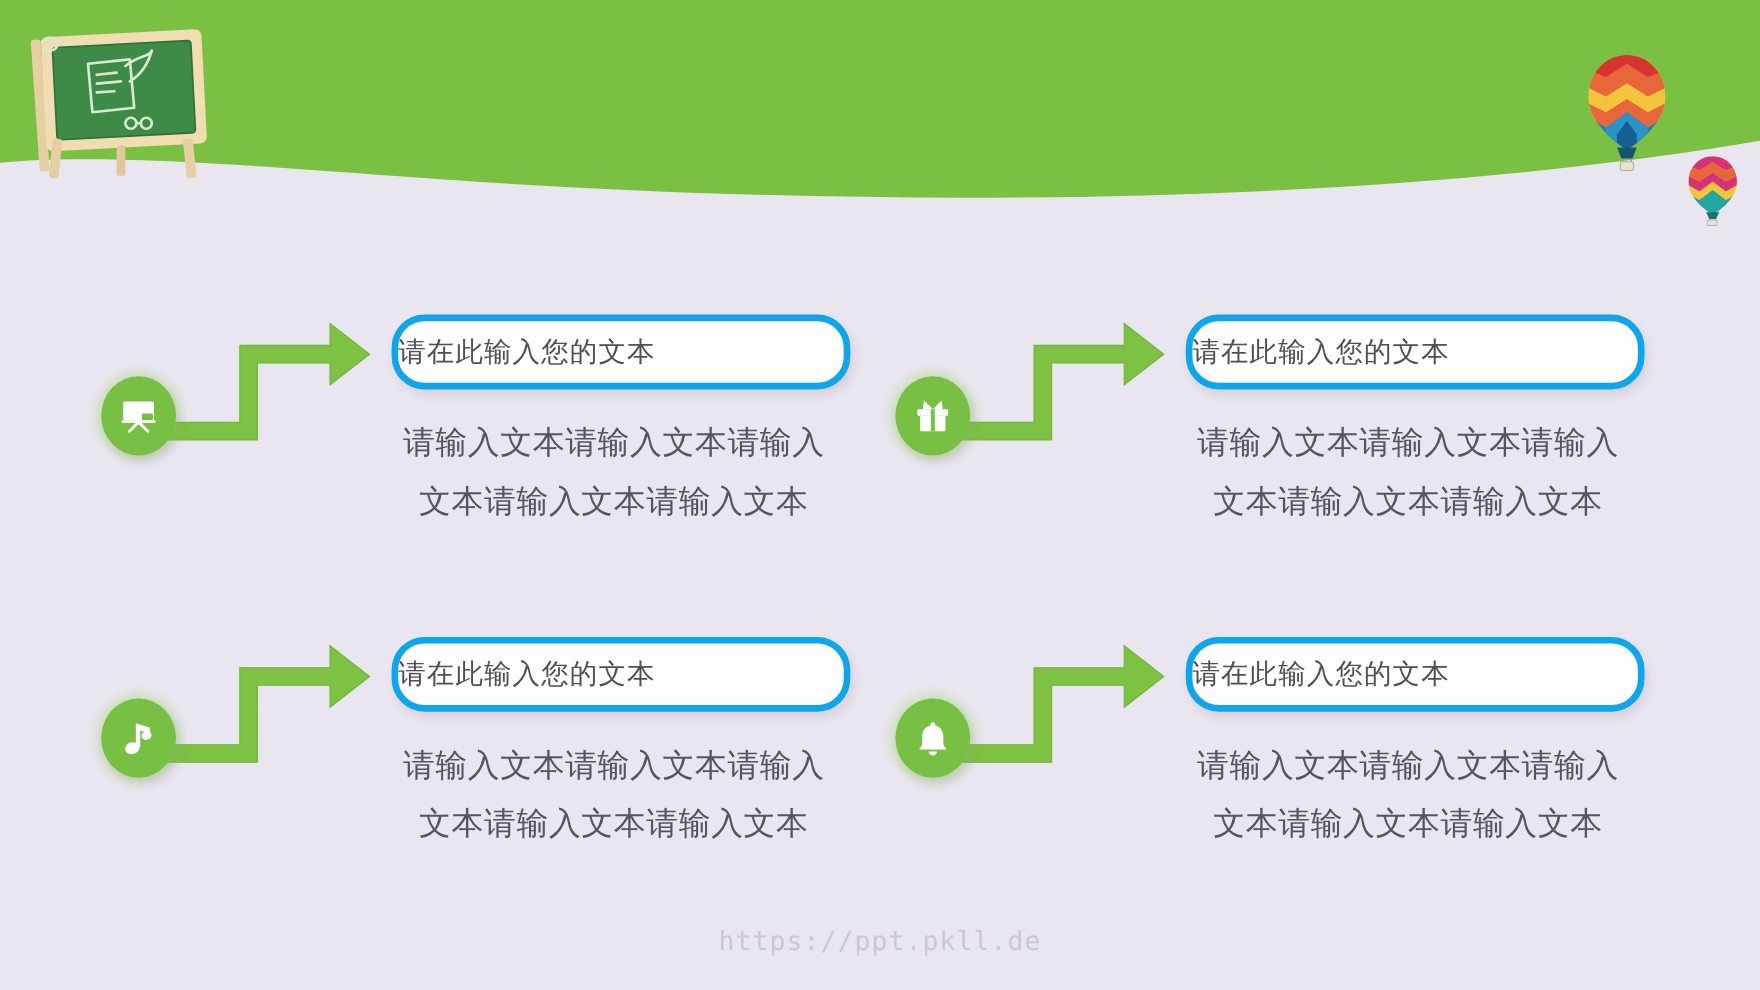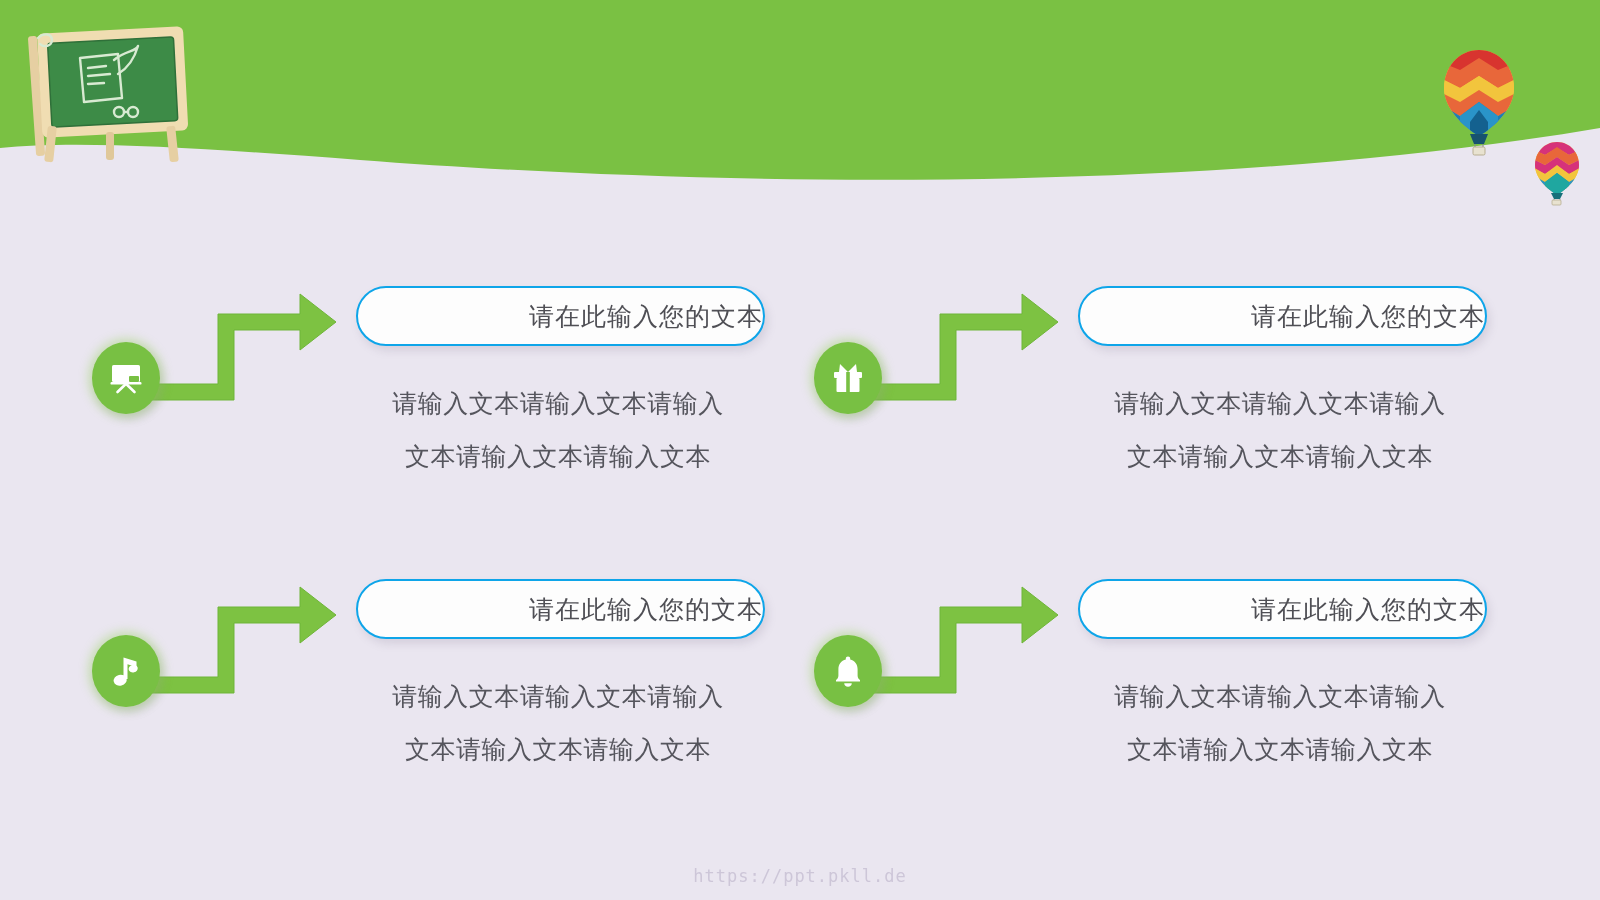--- a/index.html
+++ b/index.html
@@ -124,62 +124,61 @@
   }
   .step-arrow svg { display:block; width:190px; height:135px; }
 
   
   .pill {
     position: absolute;
     left: 268px;
     top: 14px;
     width: 405px;
     height: 56px;
-    border: 2px solid #0ea5e9;
+    border: 6px solid #0ea5e9;
     border-radius: 30px;
     background: #fdfdfd;
     box-shadow: 3px 5px 9px rgba(120,110,140,0.18);
     display: flex;
     align-items: center;
-    justify-content: flex-end;
+    justify-content: flex-start;
     z-index: 3;
   }
   .pill-text {
     font-size: 25px;
     color: #4f4f55;
     letter-spacing: 1px;
     line-height: 30px;
     white-space: nowrap;
   }
 
   .body-text {
     position: absolute;
     left: 255px;
     top: 105px;
     width: 430px;
     text-align: center;
-    font-size: 25px;
+    font-size: 29px;
     line-height: 53px;
     color: #55555d;
     letter-spacing: 0.5px;
   }
 
   
   .footer-url {
     position: absolute;
     left: 0;
     right: 0;
     top: 842px;
     text-align: center;
-    font-size: 17px;
+    font-size: 24px;
     letter-spacing: 1px;
     color: #cdc6d8;
     font-family: "DejaVu Sans Mono", "Liberation Mono", monospace;
     z-index: 3;
-    margin-top: 24px;
   }
 </style>
 </head>
 <body>
 
 <div class="slide">
 
   <div class="header-band">
     <svg viewBox="0 0 1600 200" preserveAspectRatio="none" aria-hidden="true">
       <path d="M0,0 L1600,0 L1600,128 C1200,196 700,186 360,160 C200,148 80,140 0,148 Z" fill="#7ac143"></path>

